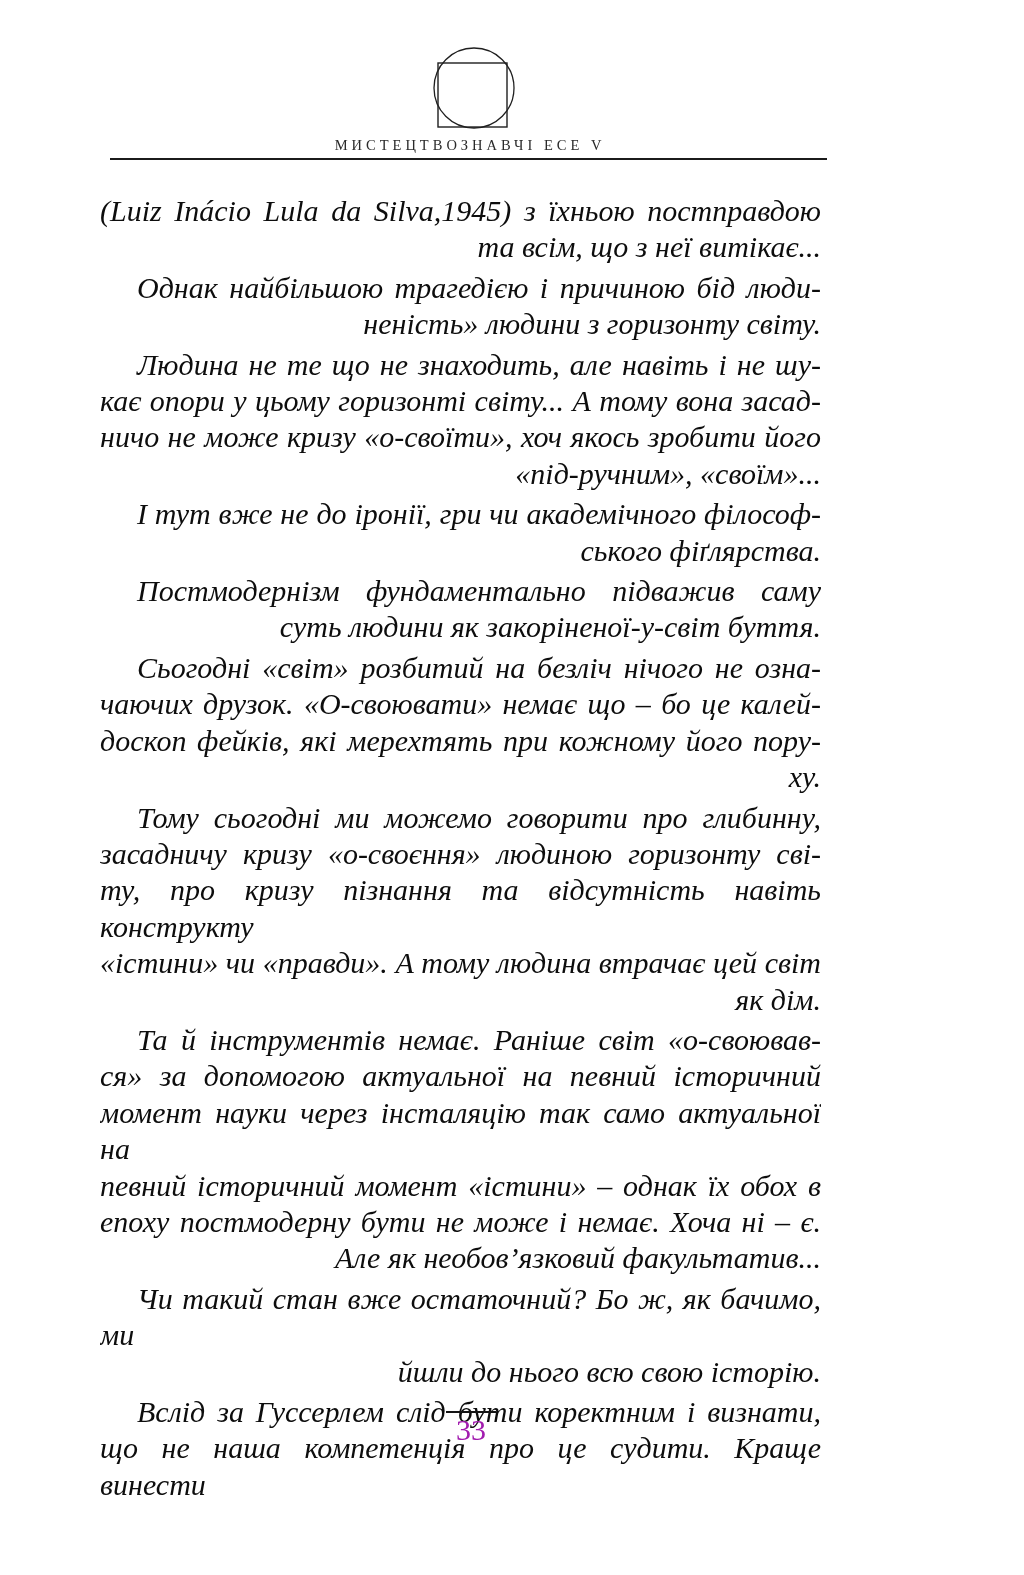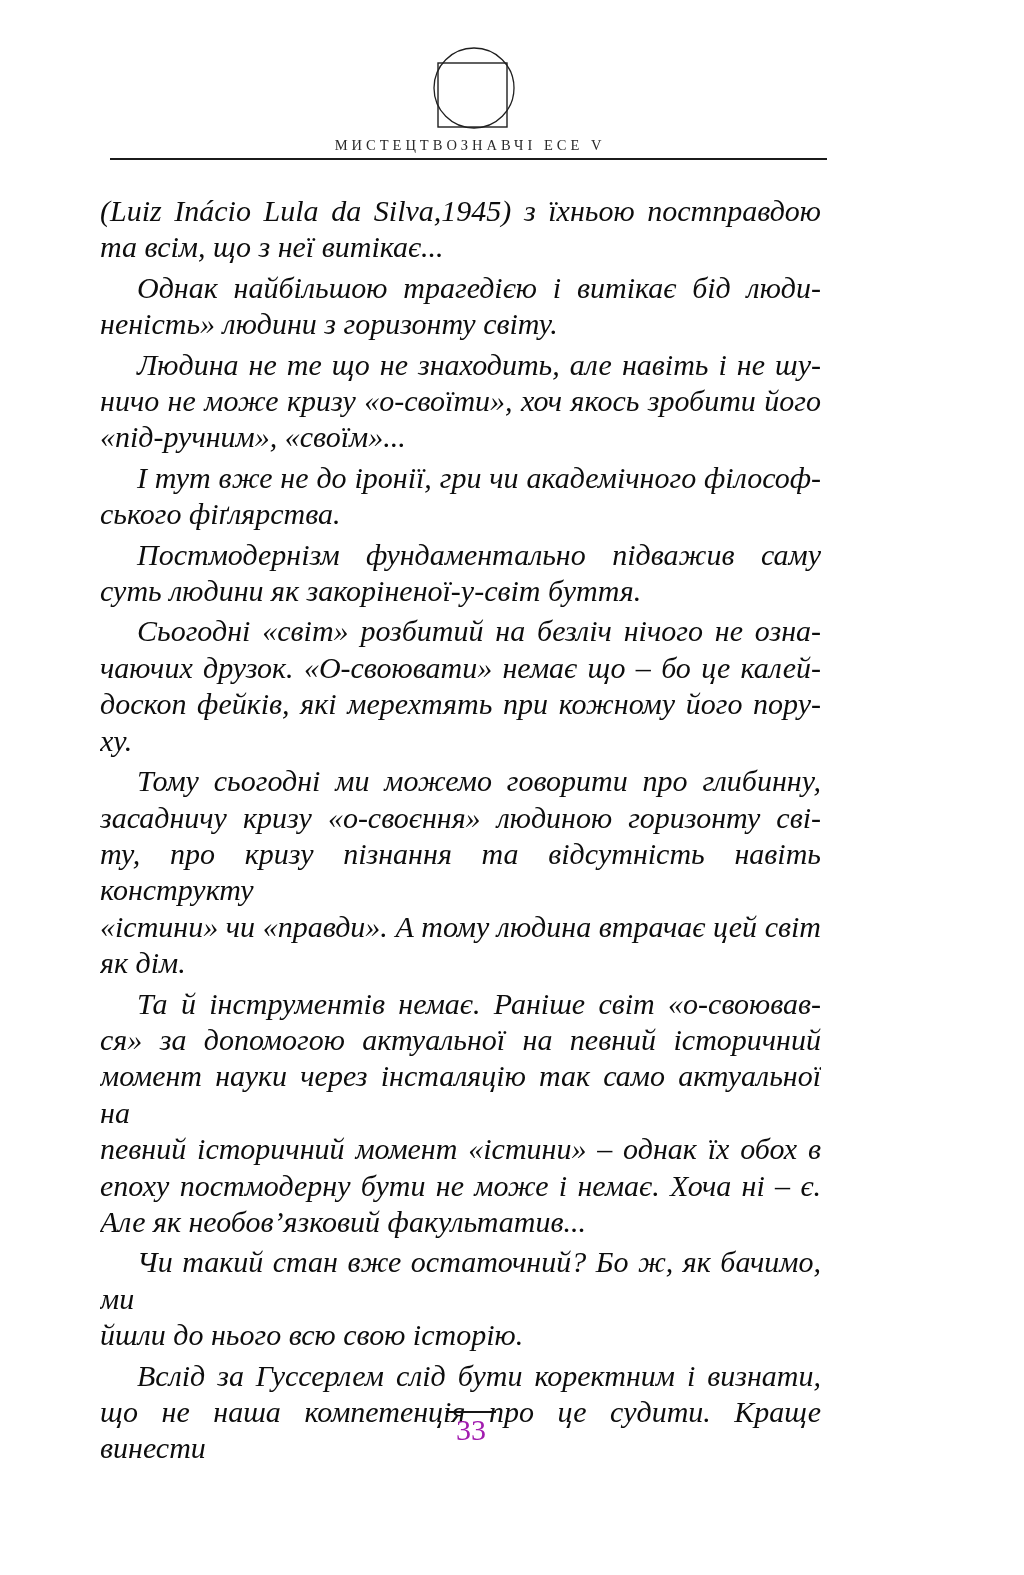--- a/index.html
+++ b/index.html
@@ -40,21 +40,21 @@
   .body-text {
     position: absolute;
     top: 189px;
     left: 96px;
     width: 729px;
     font-size: 30px;
     line-height: 36.4px;
   }
   .para { margin: 4px; font-style: italic; }
   .line {
-    text-align: left;
+    text-align: right;
     white-space: normal;
     overflow: hidden;
   }
   .line.just {
     text-align: justify;
     text-align-last: justify;
   }
   .line.ind { text-indent: 37px; }
   .footer {
     position: absolute;
@@ -88,25 +88,26 @@
   <div class="header-title">МИСТЕЦТВОЗНАВЧІ ЕСЕ V</div>
 
   <div class="header-rule"></div>
 
   <div class="body-text">
       <div class="para">
         <div class="line just">(Luiz Inácio Lula da Silva,1945) з їхньою постправдою</div>
         <div class="line">та всім, що з неї витікає...</div>
       </div>
       <div class="para">
-        <div class="line just ind">Однак найбільшою трагедією і витікає бід люди-</div>
+        <div class="line just ind">Однак найбільшою трагедією і причиною бід люди-</div>
         <div class="line">неність» людини з горизонту світу.</div>
       </div>
       <div class="para">
         <div class="line just ind">Людина не те що не знаходить, але навіть і не шу-</div>
+        <div class="line just">кає опори у цьому горизонті світу... А тому вона засад-</div>
         <div class="line just">ничо не може кризу «о-своїти», хоч якось зробити його</div>
         <div class="line">«під-ручним», «своїм»...</div>
       </div>
       <div class="para">
         <div class="line just ind">І тут вже не до іронії, гри чи академічного філософ-</div>
         <div class="line">ського фіґлярства.</div>
       </div>
       <div class="para">
         <div class="line just ind">Постмодернізм фундаментально підважив саму</div>
         <div class="line">суть людини як закоріненої-у-світ буття.</div>

